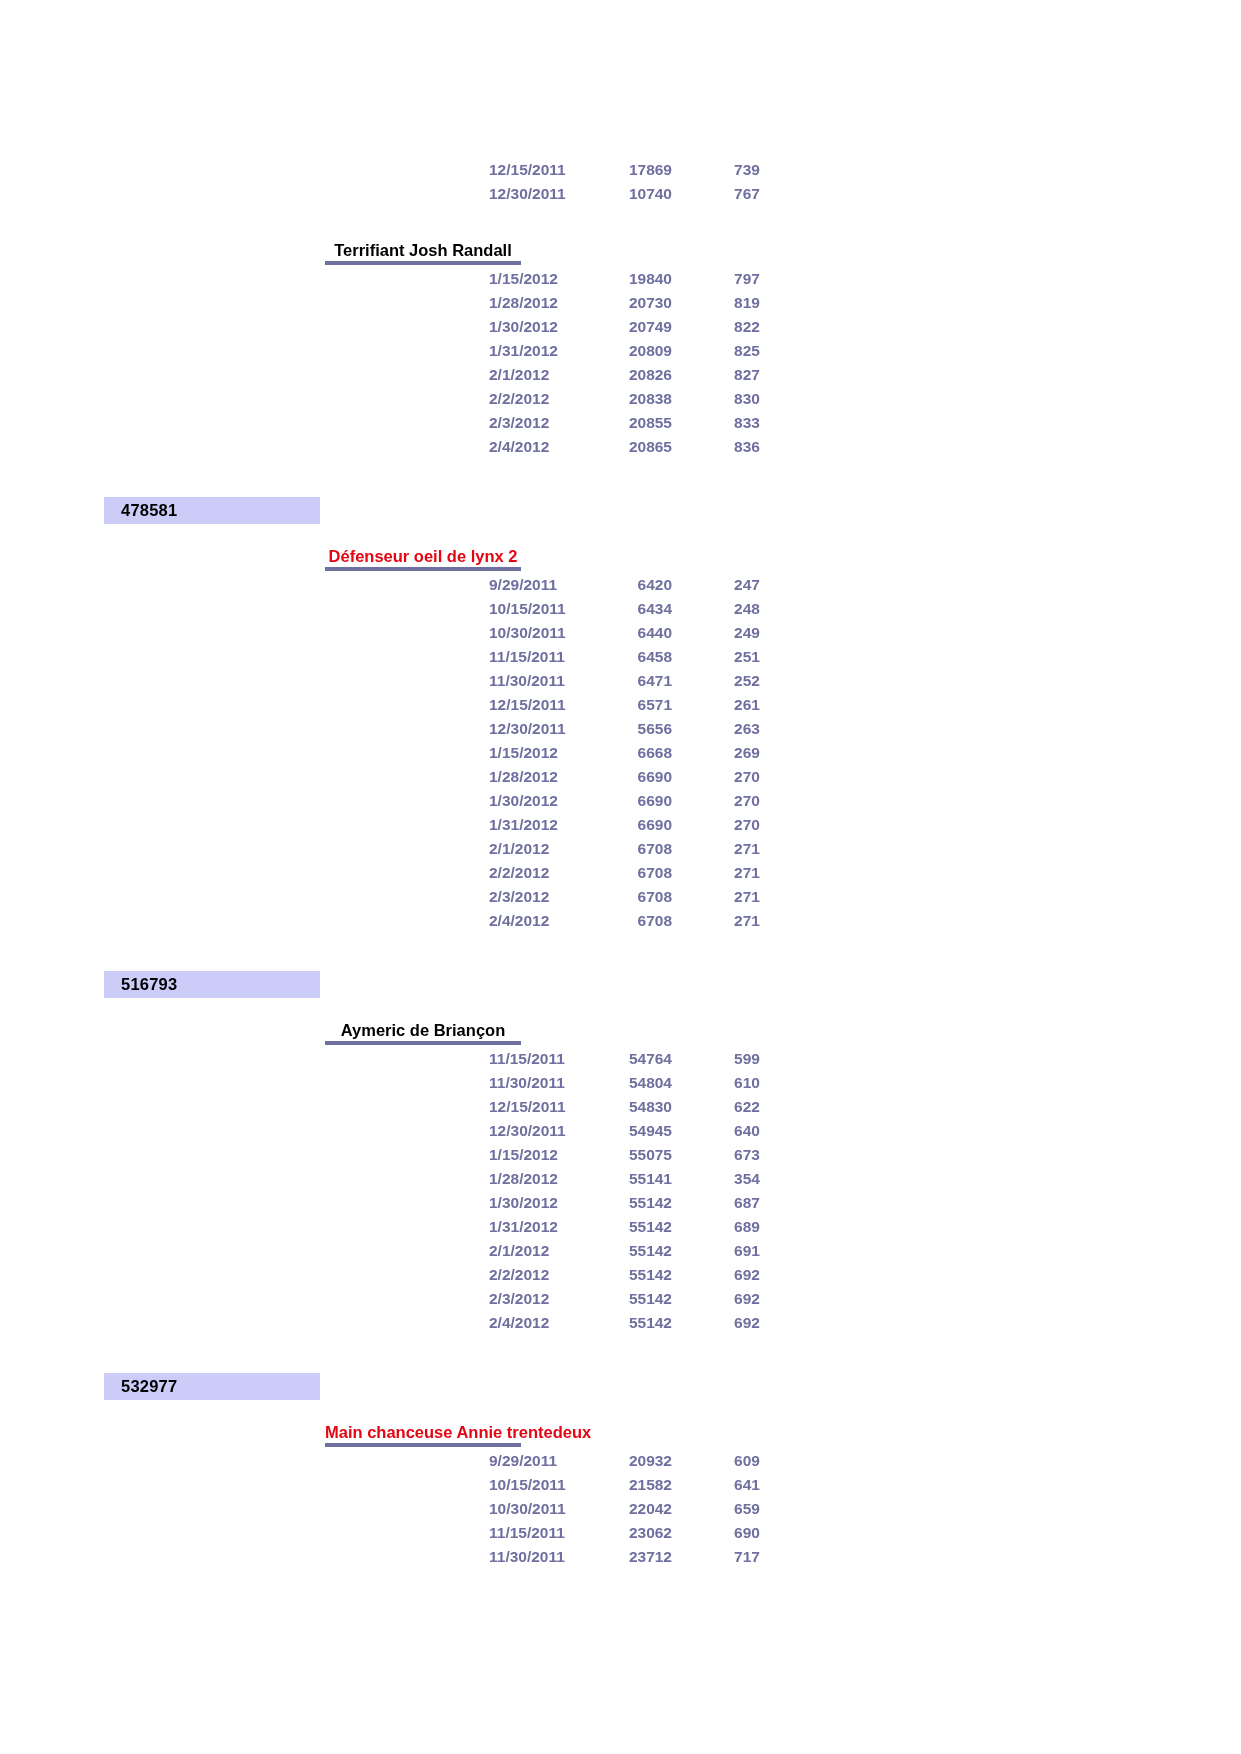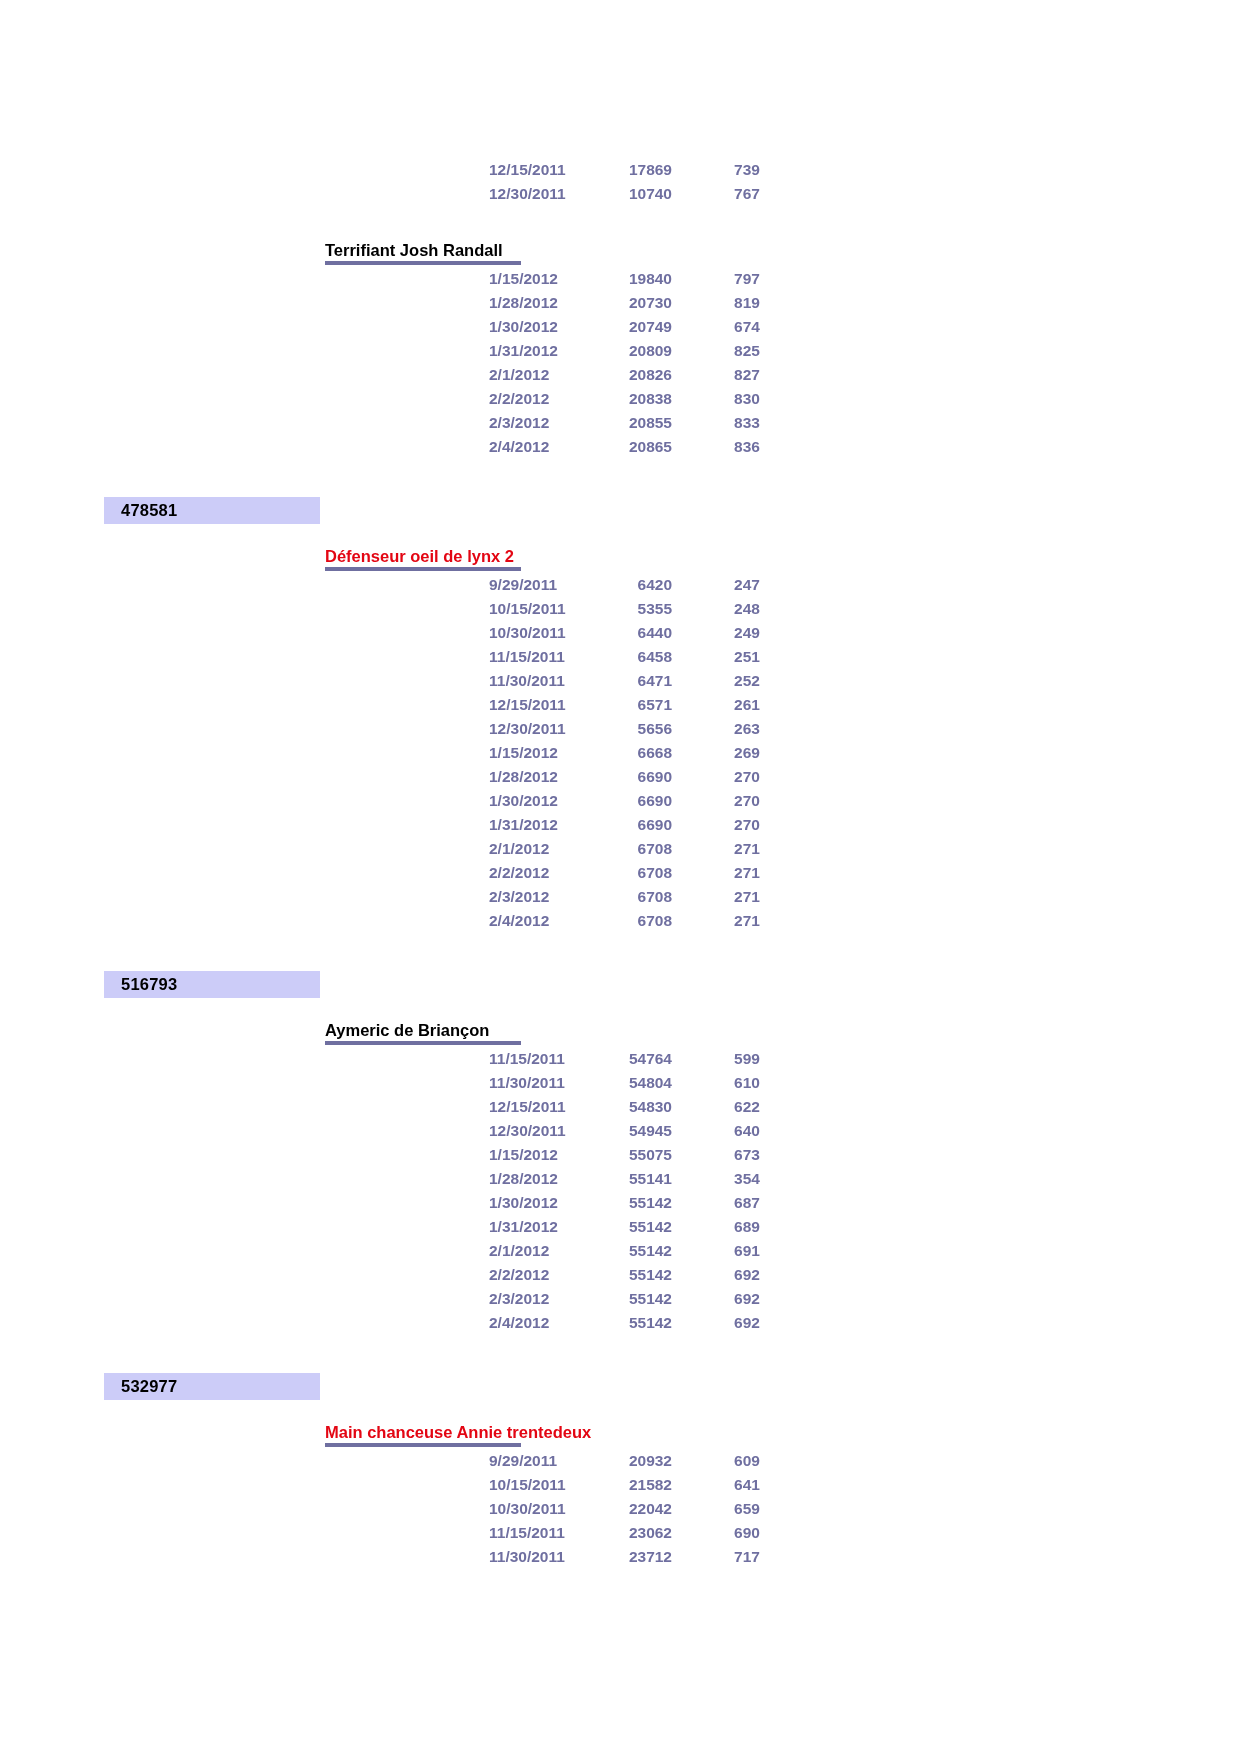--- a/index.html
+++ b/index.html
@@ -48,20 +48,21 @@
     color: #000000;
     letter-spacing: 0.2px;
     line-height: 1;
   }
 
   
   .entity-head {
     margin-left: 325px;
     display: inline-block;
     padding-bottom: 2px;
+    text-align: center;
   }
   .entity-head .entity-name {
     font-size: 16.5px;
     font-weight: bold;
     line-height: 20px;
     display: block;
     white-space: nowrap;
   }
   .entity-head .entity-rule {
     display: block;
@@ -134,21 +135,21 @@
               <div class="cell-amt">797</div>
             </div>
             <div class="data-row">
               <div class="cell-date">1/28/2012</div>
               <div class="cell-qty">20730</div>
               <div class="cell-amt">819</div>
             </div>
             <div class="data-row">
               <div class="cell-date">1/30/2012</div>
               <div class="cell-qty">20749</div>
-              <div class="cell-amt">674</div>
+              <div class="cell-amt">822</div>
             </div>
             <div class="data-row">
               <div class="cell-date">1/31/2012</div>
               <div class="cell-qty">20809</div>
               <div class="cell-amt">825</div>
             </div>
             <div class="data-row">
               <div class="cell-date">2/1/2012</div>
               <div class="cell-qty">20826</div>
               <div class="cell-amt">827</div>
@@ -180,21 +181,21 @@
           </div>
           <div class="gap-sm"></div>
           <div><div class="entity-head"><span class="entity-name color-red">Défenseur oeil de lynx 2</span><span class="entity-rule"></span></div><div class="rows">
               <div class="data-row">
                 <div class="cell-date">9/29/2011</div>
                 <div class="cell-qty">6420</div>
                 <div class="cell-amt">247</div>
               </div>
               <div class="data-row">
                 <div class="cell-date">10/15/2011</div>
-                <div class="cell-qty">5355</div>
+                <div class="cell-qty">6434</div>
                 <div class="cell-amt">248</div>
               </div>
               <div class="data-row">
                 <div class="cell-date">10/30/2011</div>
                 <div class="cell-qty">6440</div>
                 <div class="cell-amt">249</div>
               </div>
               <div class="data-row">
                 <div class="cell-date">11/15/2011</div>
                 <div class="cell-qty">6458</div>

